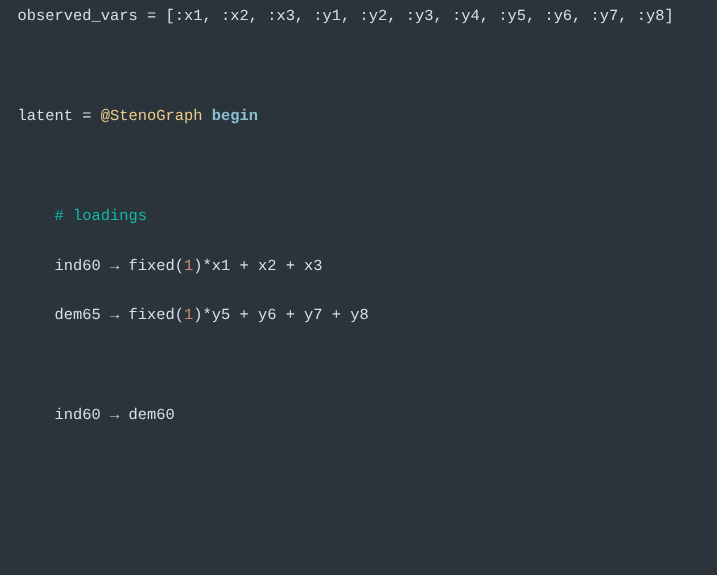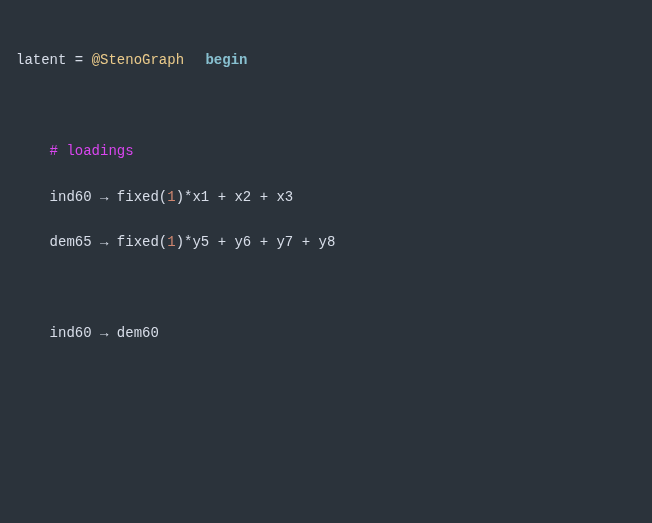--- a/index.html
+++ b/index.html
@@ -19,29 +19,29 @@
     margin: 0;
     padding: 4px 0 0 16px;
     font-family: inherit;
     white-space: pre;
   }
   .tok-ident { color: #d8dee9; }
   .tok-op    { color: #d8dee9; }
   .tok-punct { color: #d8dee9; }
   .tok-sym   { color: #d8dee9; }
   .tok-num   { color: #d08770; }
-  .tok-kw    { color: #88c0d0; font-weight: bold; margin-left: 13px; }
+  .tok-kw    { color: #88c0d0; font-weight: bold; }
   .tok-macro { color: #ebcb8b; font-weight: normal; }
-  .tok-comment { color: #d946ef; }
+  .tok-comment { color: #14b8a6; }
   .line { display: block; }
 </style>
 </head>
 <body>
 
-<pre>
+<pre><span class="line"><span class="tok-ident">observed_vars </span><span class="tok-op">=</span><span class="tok-punct"> [</span><span class="tok-sym">:x1, :x2, :x3, :y1, :y2, :y3, :y4, :y5, :y6, :y7, :y8</span><span class="tok-punct">]</span></span>
 <span class="line"> </span>
 <span class="line"><span class="tok-ident">latent </span><span class="tok-op">=</span><span> </span><span class="tok-macro">@StenoGraph</span><span> </span><span class="tok-kw">begin</span></span>
 <span class="line"> </span>
 <span class="line">    <span class="tok-comment"># loadings</span></span>
 <span class="line">    <span class="tok-ident">ind60 </span><span class="tok-op">→</span><span class="tok-ident"> fixed(</span><span class="tok-num">1</span><span class="tok-ident">)*x1 + x2 + x3</span></span>
 <span class="line">    <span class="tok-ident">dem65 </span><span class="tok-op">→</span><span class="tok-ident"> fixed(</span><span class="tok-num">1</span><span class="tok-ident">)*y5 + y6 + y7 + y8</span></span>
 <span class="line"> </span>
 <span class="line">    <span class="tok-ident">ind60 </span><span class="tok-op">→</span><span class="tok-ident"> dem60</span></span>
 
 

